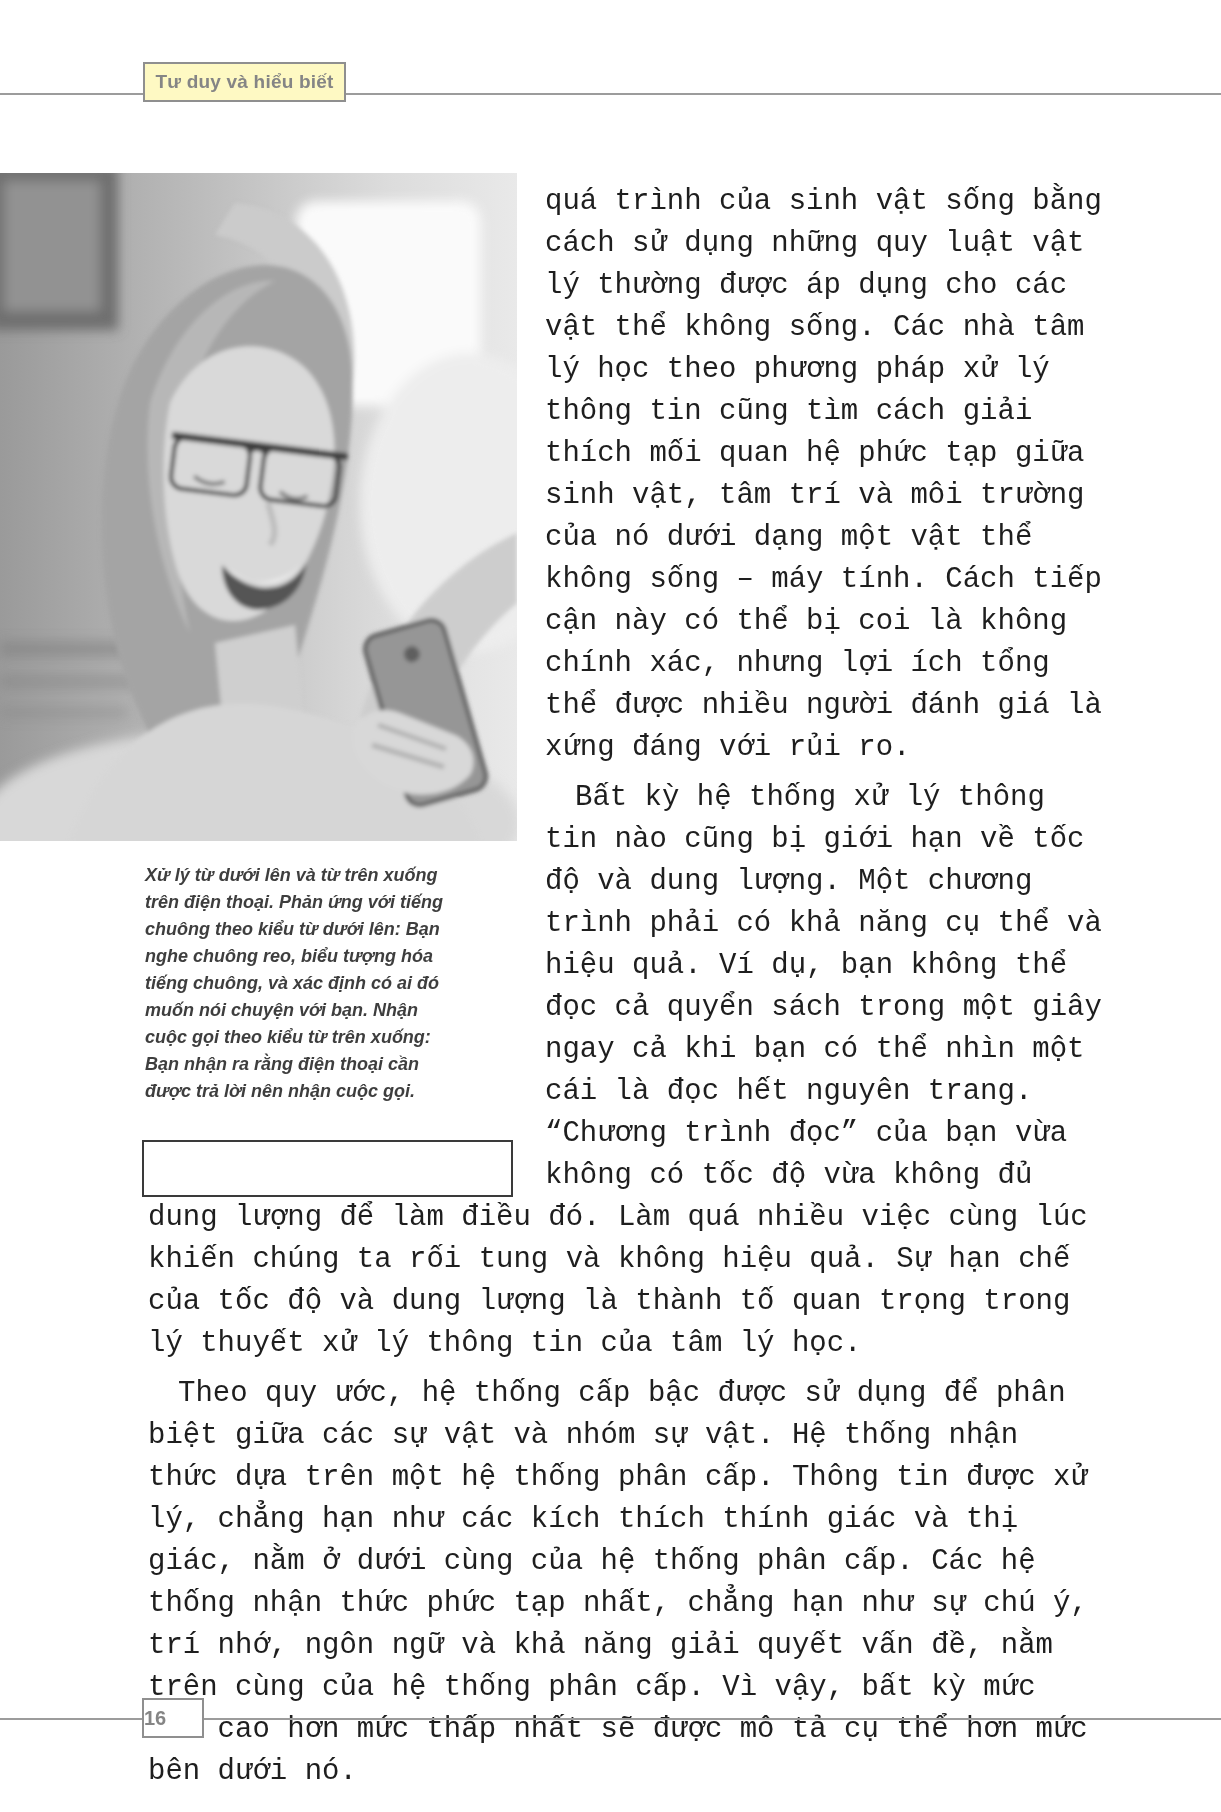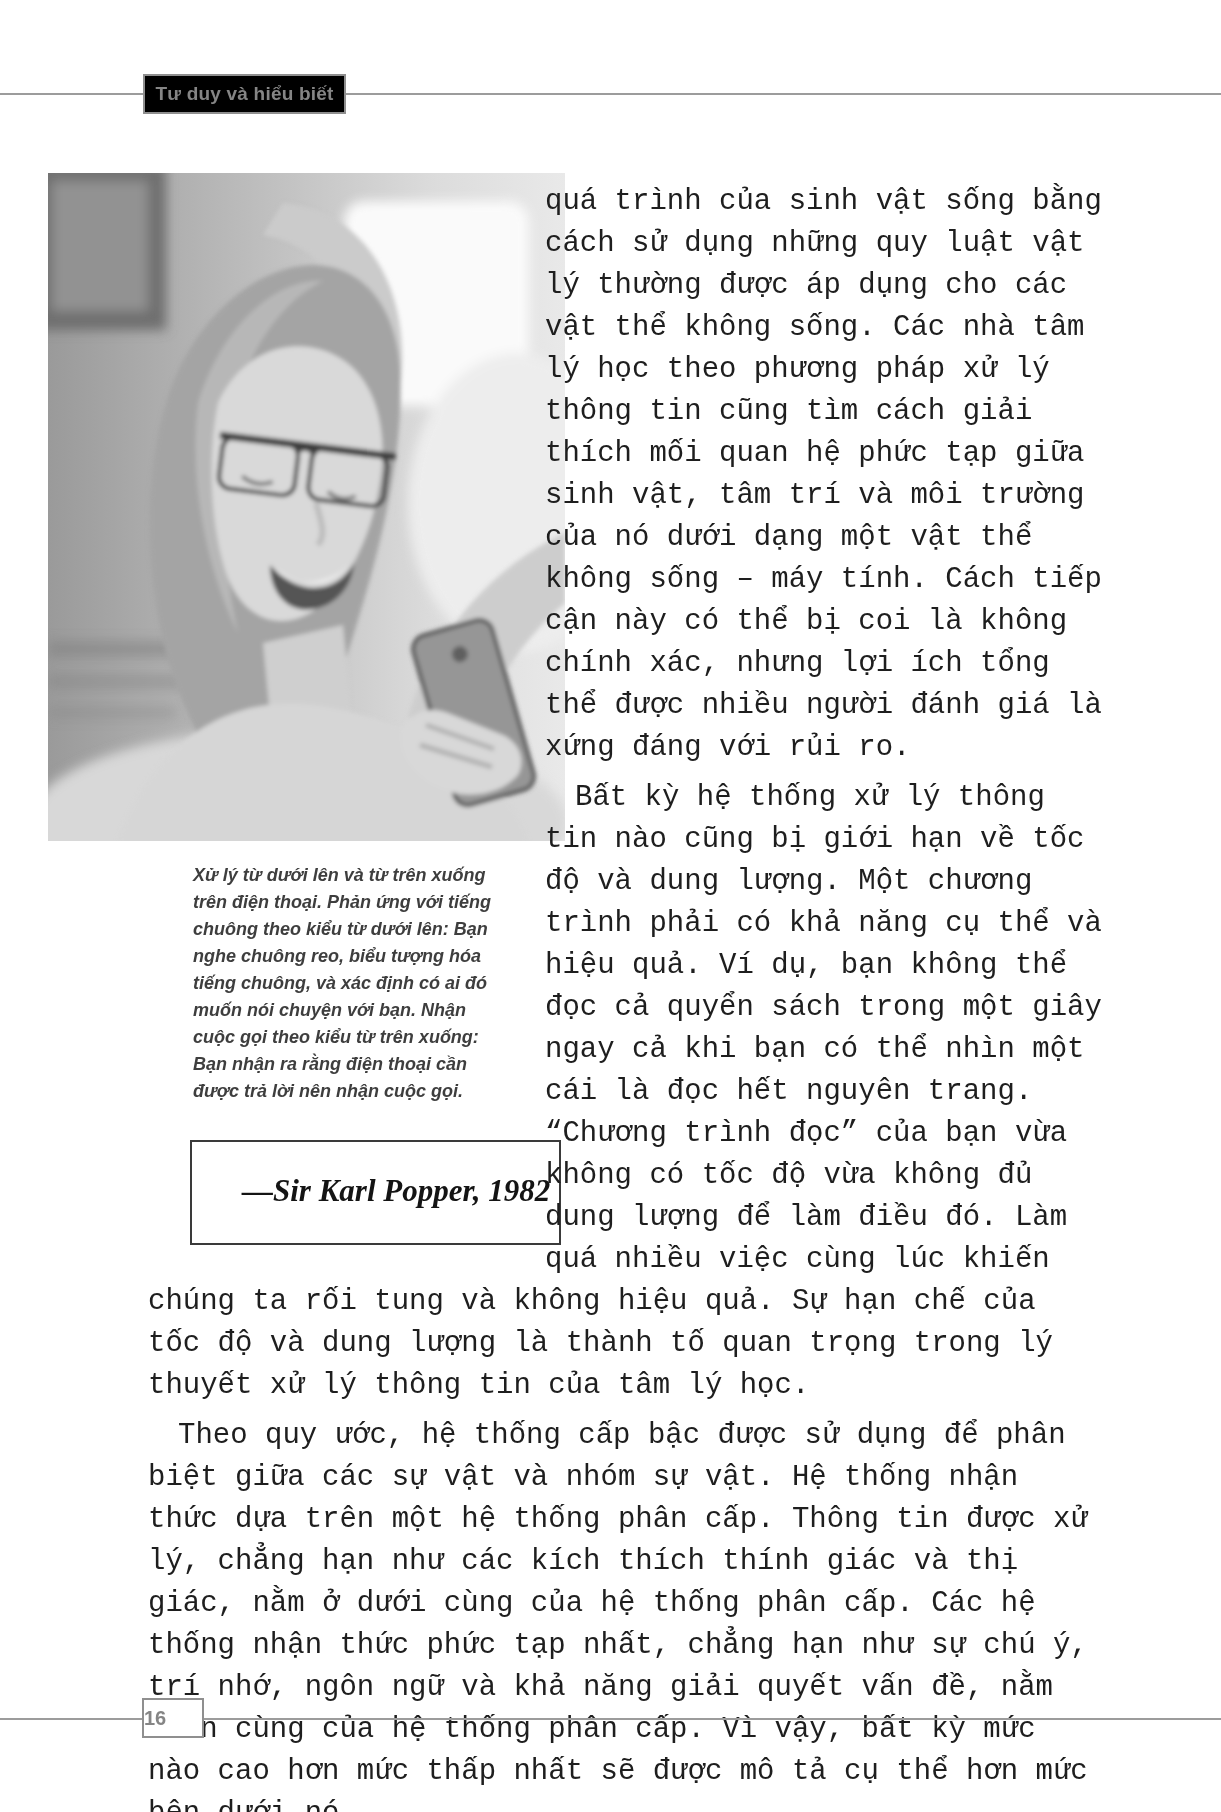--- a/index.html
+++ b/index.html
@@ -12,22 +12,22 @@
     overflow:hidden;
     font-family:"Liberation Serif", serif;
   }
 
   
   .header-rule {
     position:absolute; top:93px; left:0; width:1221px; height:2px;
     background:#9c9c9c;
   }
   .chapter-label-box {
-    position:absolute; top:74px; left:143px; width:203px; height:40px;
-    background:#000000; border:2px solid #8f8f8f;
+    position:absolute; top:62px; left:143px; width:203px; height:40px;
+    background:#fef9c3; border:2px solid #8f8f8f;
     display:flex; align-items:center; justify-content:center;
     z-index:2;
   }
   .chapter-label {
     font-family:"Liberation Sans", sans-serif;
     font-weight:700; font-size:19px; color:#858585;
     letter-spacing:0.2px; white-space:nowrap;
   }
 
   
@@ -36,21 +36,20 @@
     width:1221px;
     padding:0 111px 0 140px;
     font-size:29px; line-height:42px; color:#1e1e1e;
     text-align:left;
   }
   .media-rail {
     float:left;
     width:517px;
     margin-left:-140px;
     margin-right:28px;
-    padding-left:48px;
   }
   .photo-frame {
     width:517px; height:668px;
     background:#c9c9c9;
     overflow:hidden;
   }
   .photo-frame svg { display:block; }
   .figure-caption {
     margin:21px 0 0 145px;
     width:316px;
@@ -167,21 +166,20 @@
             <path d="M352,560 C360,540 380,532 400,540 L455,562 C472,570 478,588 470,602 C450,625 410,628 380,610 C362,598 350,580 352,560 Z" fill="#d8d8d8"></path>
             <line x1="378" y1="552" x2="446" y2="576" stroke="#b3b3b3" stroke-width="5"></line>
             <line x1="372" y1="572" x2="444" y2="594" stroke="#b3b3b3" stroke-width="5"></line>
           </g>
         </svg>
       </div>
 
       <div class="figure-caption">Xử lý từ dưới lên và từ trên xuống trên điện thoại. Phản ứng với tiếng chuông theo kiểu từ dưới lên: Bạn nghe chuông reo, biểu tượng hóa tiếng chuông, và xác định có ai đó muốn nói chuyện với bạn. Nhận cuộc gọi theo kiểu từ trên xuống: Bạn nhận ra rằng điện thoại cần được trả lời nên nhận cuộc gọi.</div>
 
       <div class="pull-quote">
-        <div class="attribution">—Sir Karl Popper, 1982</div>
       </div>
 
     </div>
 
     <p class="para">quá trình của sinh vật sống bằng cách sử dụng những quy luật vật lý thường được áp dụng cho các vật thể không sống. Các nhà tâm lý học theo phương pháp xử lý thông tin cũng tìm cách giải thích mối quan hệ phức tạp giữa sinh vật, tâm trí và môi trường của nó dưới dạng một vật thể không sống – máy tính. Cách tiếp cận này có thể bị coi là không chính xác, nhưng lợi ích tổng thể được nhiều người đánh giá là xứng đáng với rủi ro.</p>
     <p class="para para-indent">Bất kỳ hệ thống xử lý thông tin nào cũng bị giới hạn về tốc độ và dung lượng. Một chương trình phải có khả năng cụ thể và hiệu quả. Ví dụ, bạn không thể đọc cả quyển sách trong một giây ngay cả khi bạn có thể nhìn một cái là đọc hết nguyên trang. “Chương trình đọc” của bạn vừa không có tốc độ vừa không đủ dung lượng để làm điều đó. Làm quá nhiều việc cùng lúc khiến chúng ta rối tung và không hiệu quả. Sự hạn chế của tốc độ và dung lượng là thành tố quan trọng trong lý thuyết xử lý thông tin của tâm lý học.</p>
     <p class="para para-indent">Theo quy ước, hệ thống cấp bậc được sử dụng để phân biệt giữa các sự vật và nhóm sự vật. Hệ thống nhận thức dựa trên một hệ thống phân cấp. Thông tin được xử lý, chẳng hạn như các kích thích thính giác và thị giác, nằm ở dưới cùng của hệ thống phân cấp. Các hệ thống nhận thức phức tạp nhất, chẳng hạn như sự chú ý, trí nhớ, ngôn ngữ và khả năng giải quyết vấn đề, nằm trên cùng của hệ thống phân cấp. Vì vậy, bất kỳ mức nào cao hơn mức thấp nhất sẽ được mô tả cụ thể hơn mức bên dưới nó.</p>
 
   </div>
 

